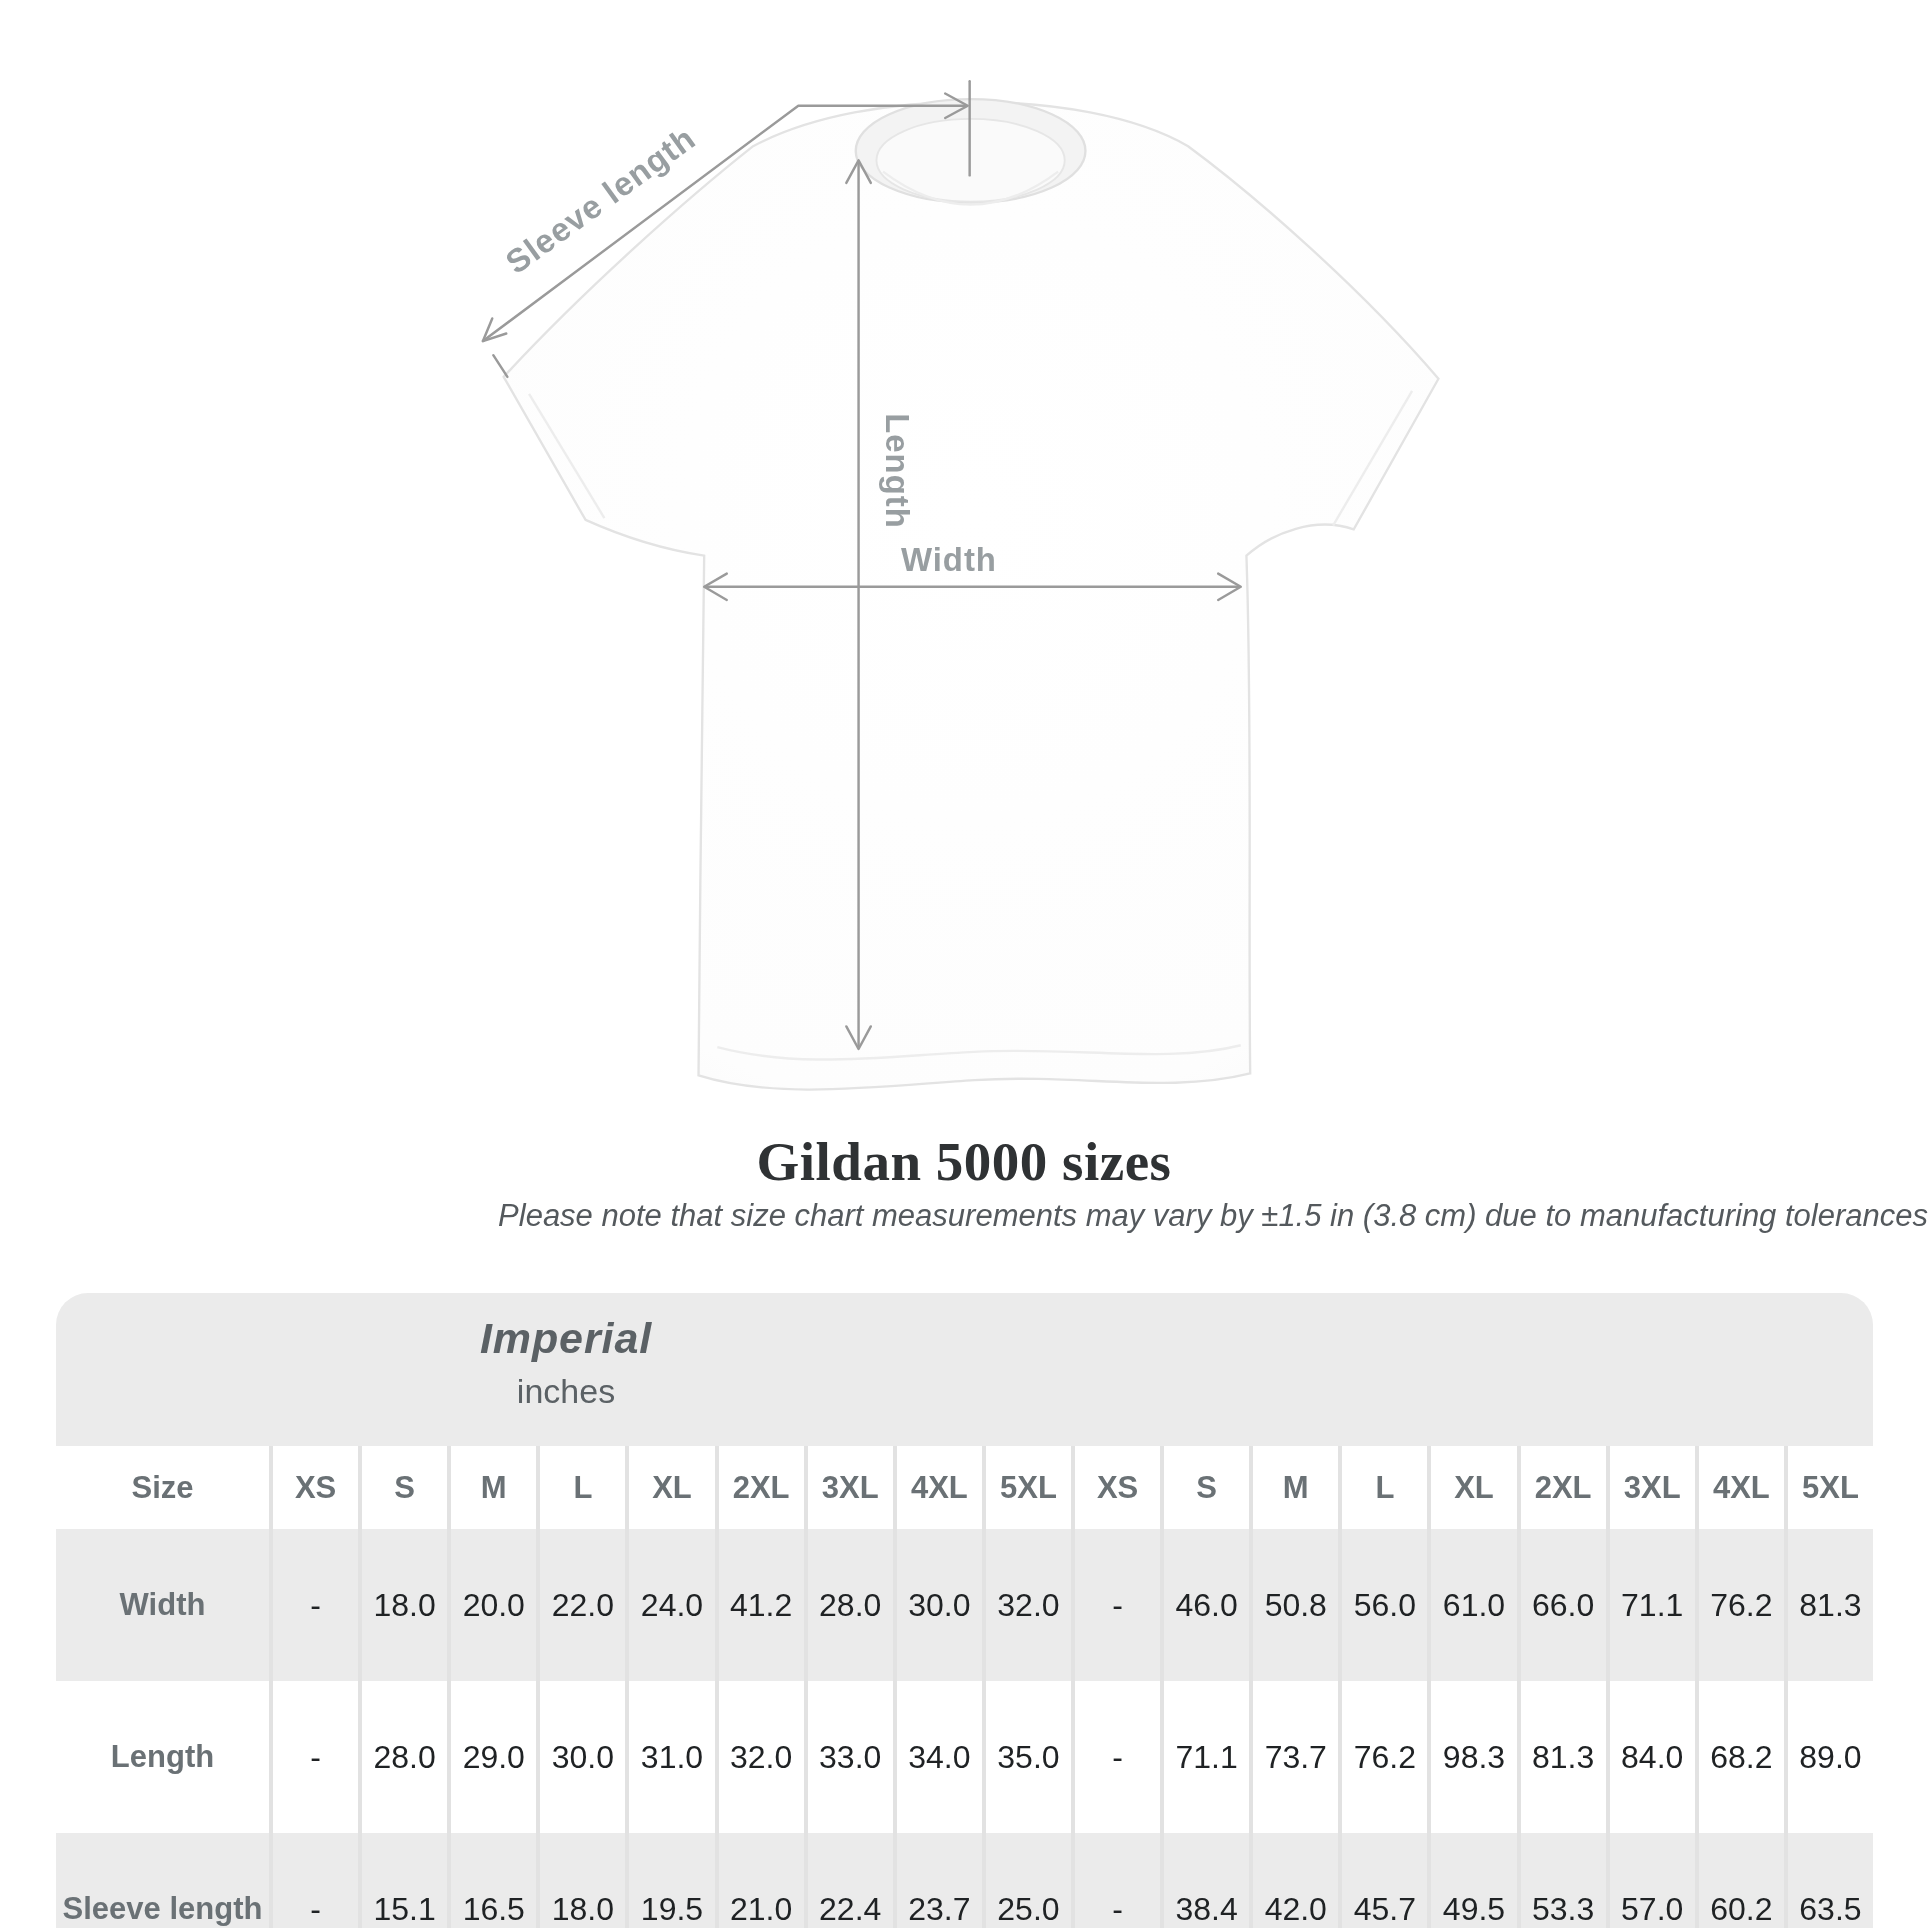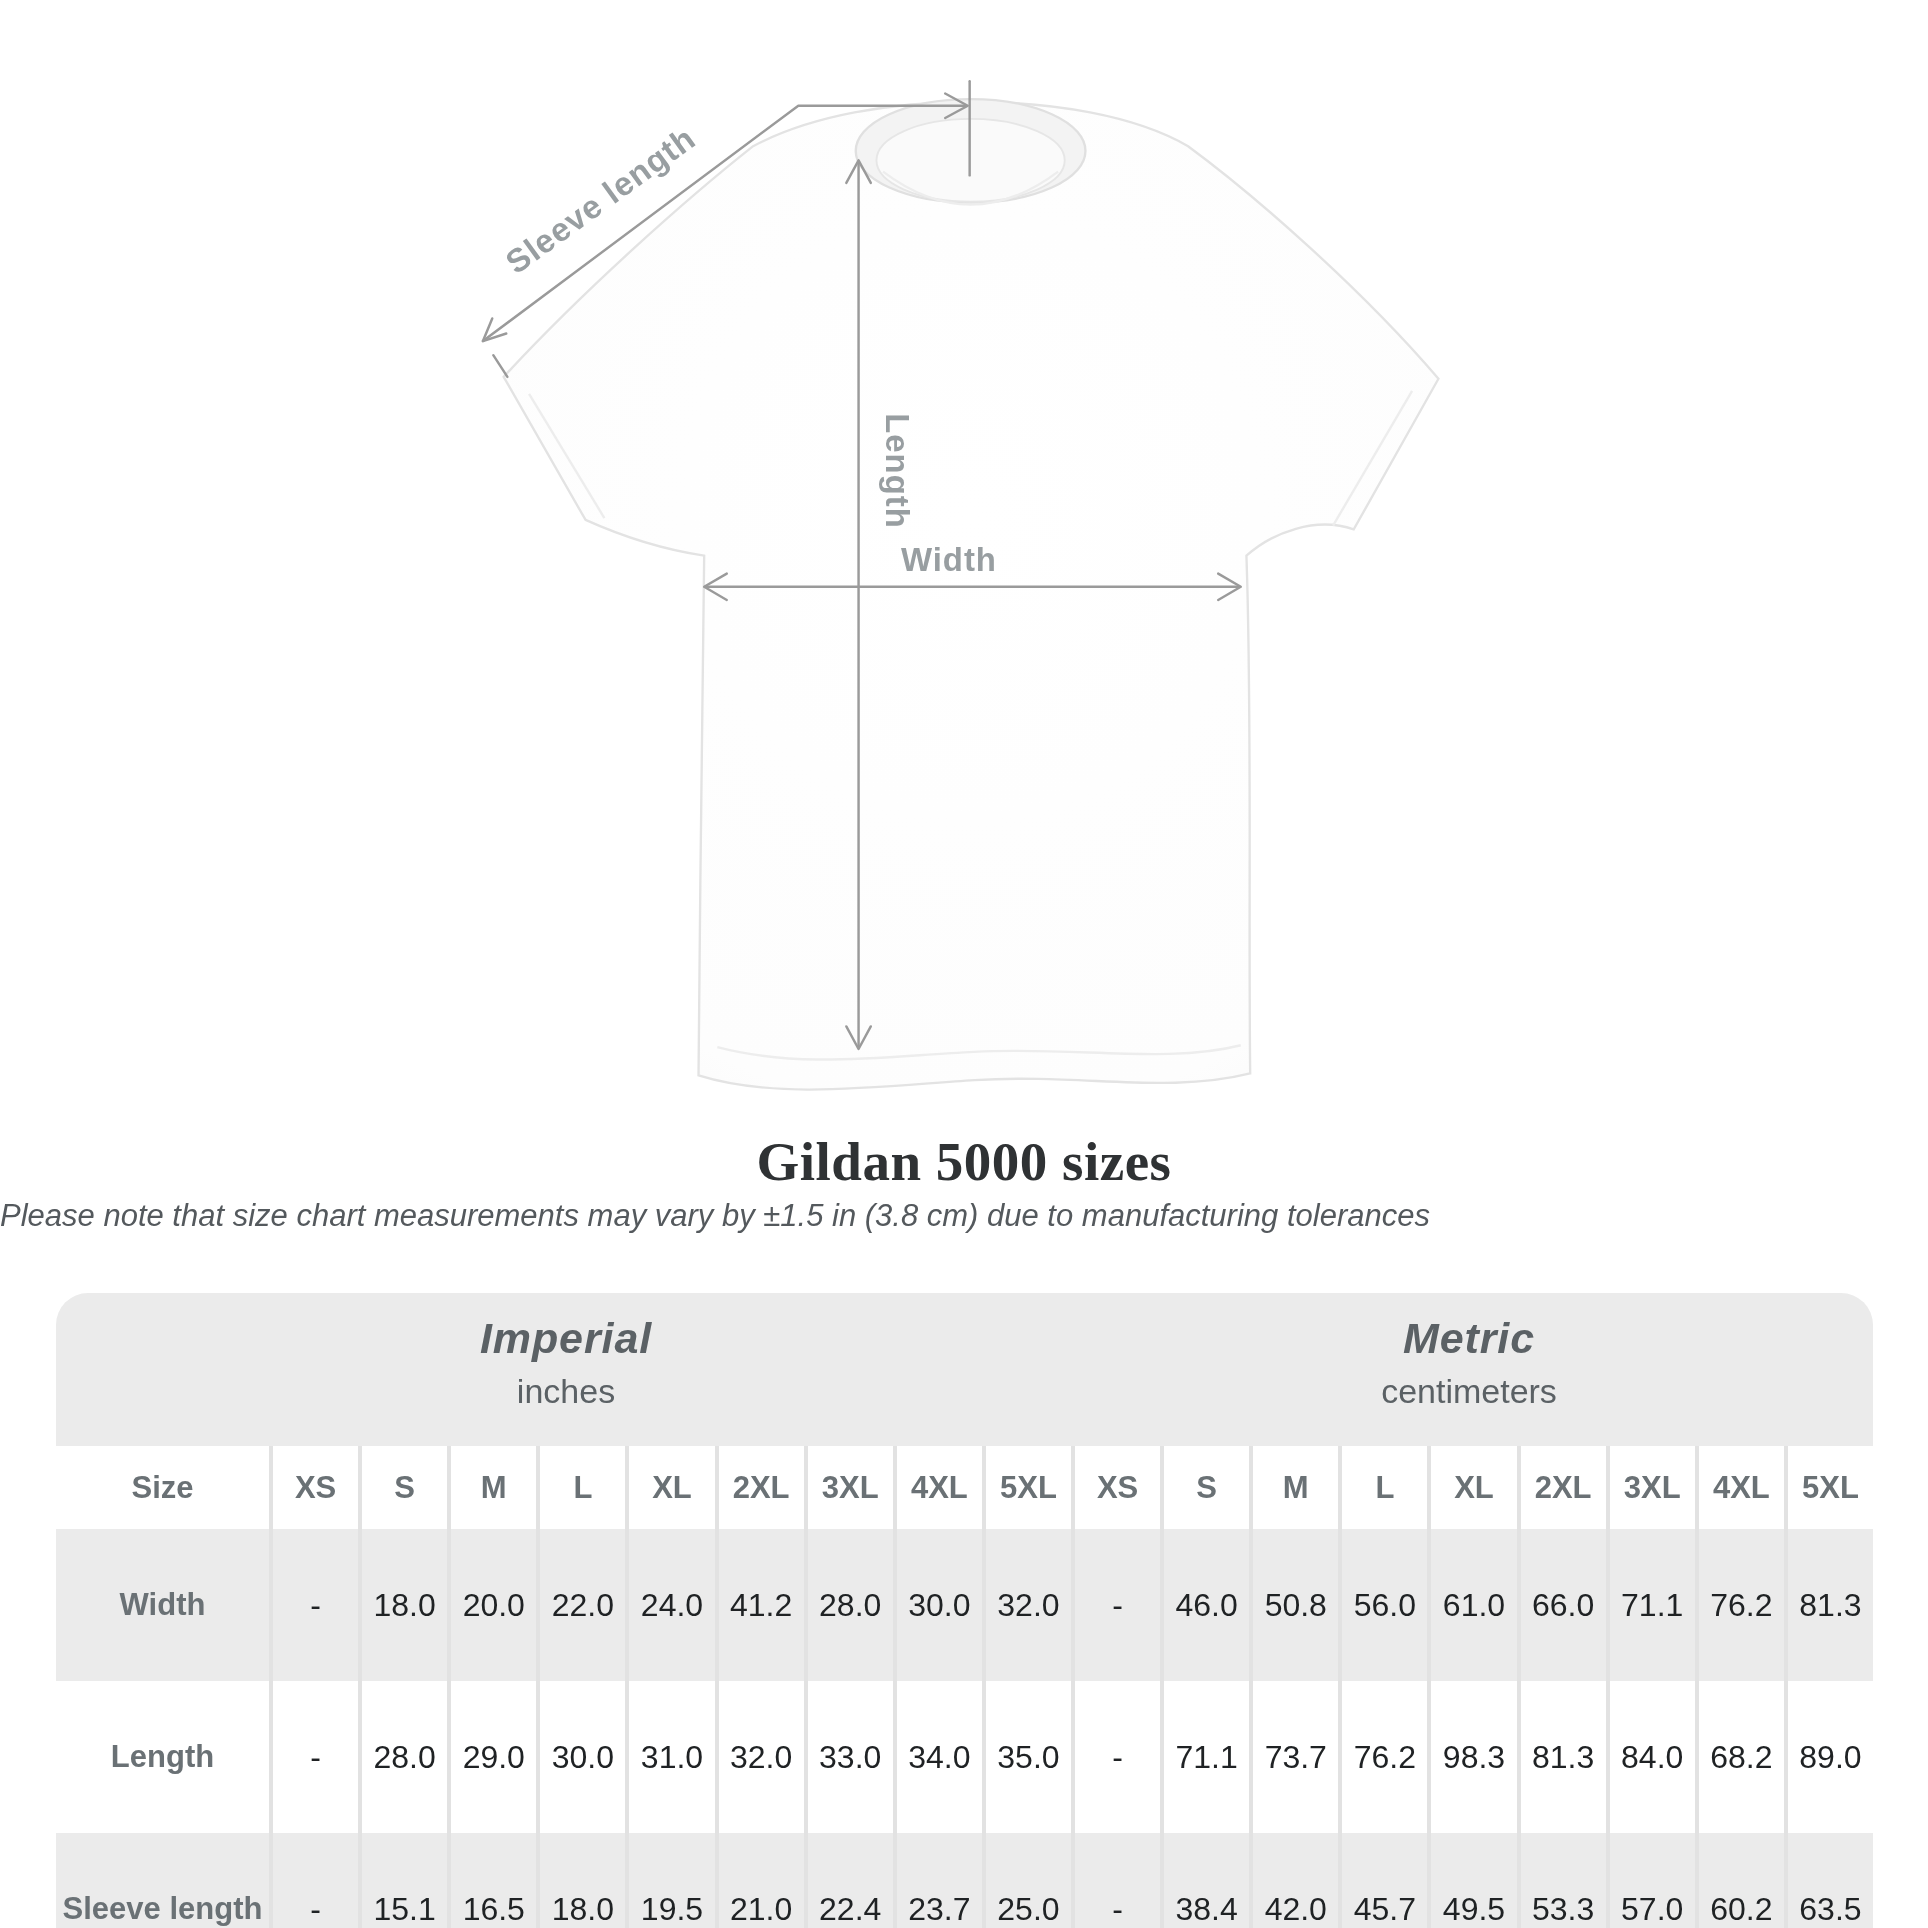--- a/index.html
+++ b/index.html
@@ -39,21 +39,21 @@
   }
   .page-title{
     position:absolute;left:0;right:0;top:1130px;
     text-align:center;
     font-size:55px;font-weight:bold;color:var(--heading-text);
     letter-spacing:0.5px;
     font-family:Liberation Serif, serif;
   }
   .page-subtitle{
     position:absolute;left:0;right:0;top:1198px;
-    text-align:left;
+    text-align:right;
     font-size:31px;font-style:italic;color:var(--muted-text);
   }
   .size-table{
     position:absolute;left:56px;top:1293px;width:1817px;height:692px;
     background:var(--table-bg);
     border-radius:32px;
     overflow:hidden;
   }
   .unit-group{position:absolute;top:0;text-align:center;transform:translateX(-50%);}
   .unit-group .unit-name{
@@ -144,24 +144,20 @@
 </svg>
 
 <div class="page-title">Gildan 5000 sizes</div>
 <div class="page-subtitle">Please note that size chart measurements may vary by ±1.5 in (3.8 cm) due to manufacturing tolerances</div>
 
 <div class="size-table">
   <div class="unit-group unit-imperial">
     <div class="unit-name">Imperial</div>
     <div class="unit-sub">inches</div>
   </div>
-  <div class="unit-group unit-metric">
-    <div class="unit-name">Metric</div>
-    <div class="unit-sub">centimeters</div>
-  </div>
   <div class="grid" id="grid">
       <div class="cell th first-col row-light">
         <span>Size</span>
       </div>
       <div class="cell th row-light">
         <span>XS</span>
       </div>
       <div class="cell th row-light">
         <span>S</span>
       </div>

